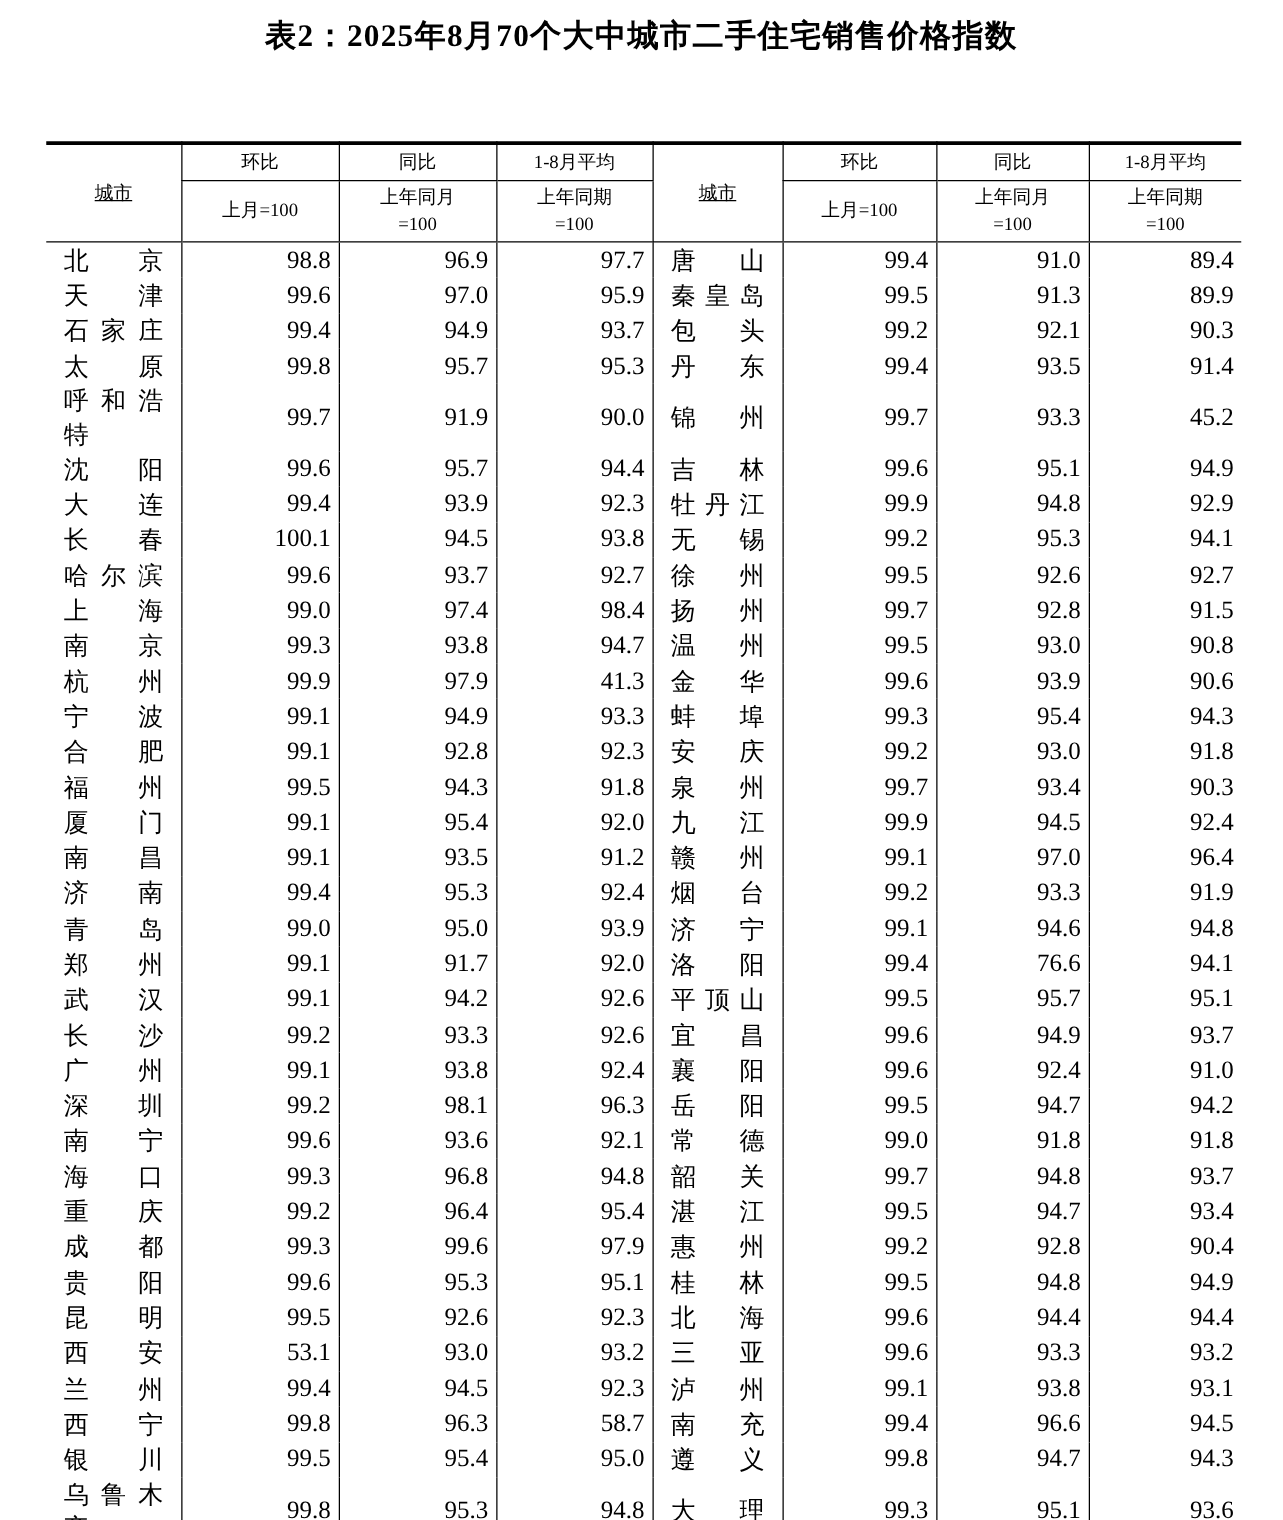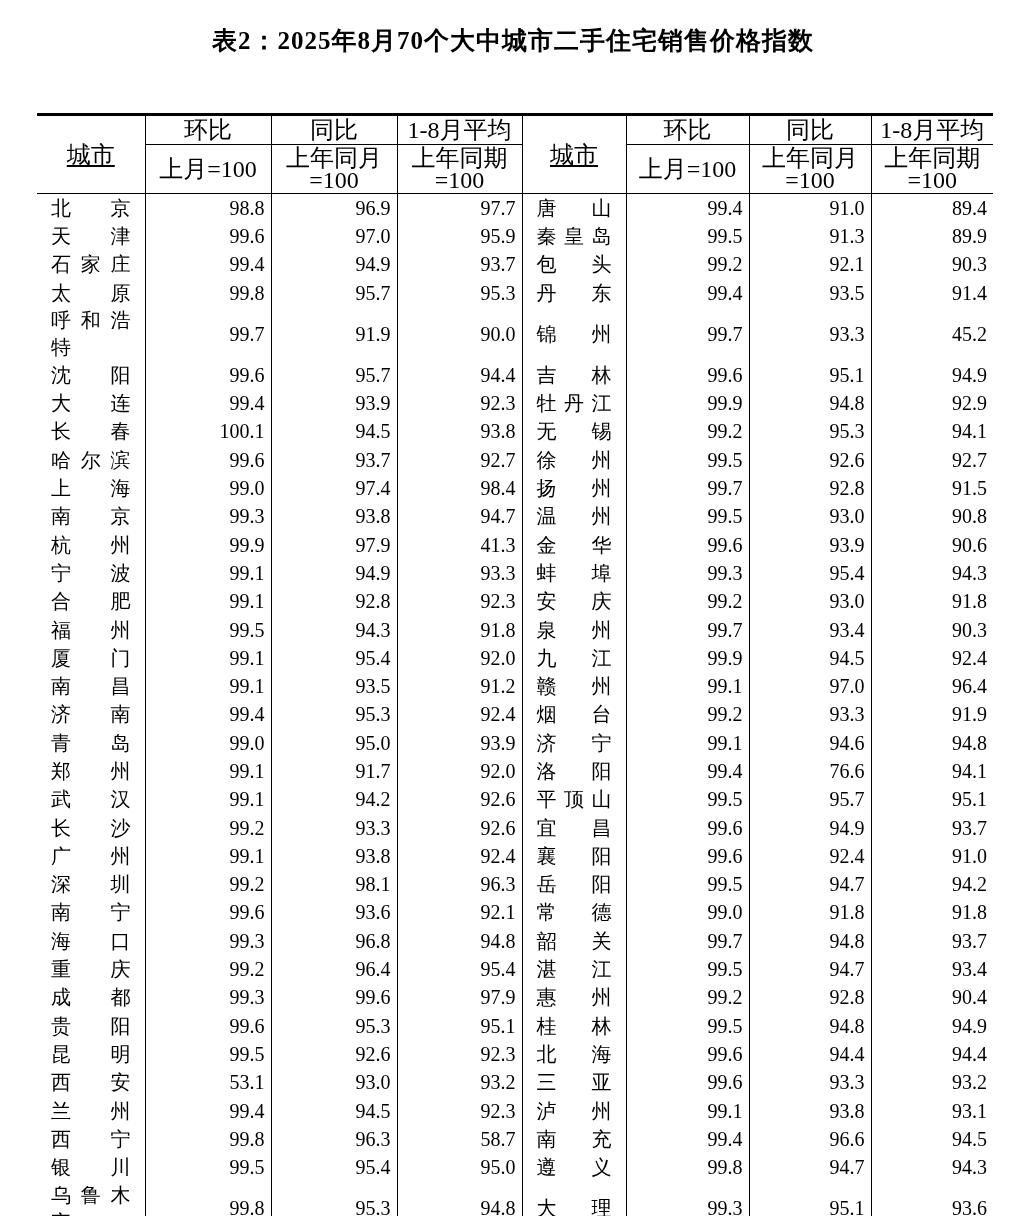--- a/index.html
+++ b/index.html
@@ -11,21 +11,21 @@
   }
   #page {
     position: relative;
     width: 1026px;
     height: 1216px;
     background: #ffffff;
     overflow: hidden;
   }
   #doc-title {
     position: absolute;
-    top: 24px;
+    top: 12px;
     left: 0;
     width: 1026px;
     text-align: center;
     font-size: 25px;
     font-weight: bold;
     letter-spacing: 1px;
     white-space: nowrap;
   }
   #table-wrap {
     position: absolute;
@@ -54,21 +54,21 @@
     border-left: 1px solid #000;
     font-weight: normal;
     vertical-align: middle;
     padding: 0;
   }
   .col1 { border-left: none; }
 
   thead tr.hrow1 { height: 30px; }
   thead tr.hrow2 { height: 49px; }
   th {
-    font-size: 24px;
+    font-size: 15px;
     text-align: center;
     line-height: 22px;
   }
   th.top-h { border-bottom: 1px solid #000; }
   th.city-h { border-bottom: 1px solid #000; text-decoration: underline; }
   th.sub-h {
     border-bottom: 1px solid #000;
     white-space: pre-line;
   }
 

